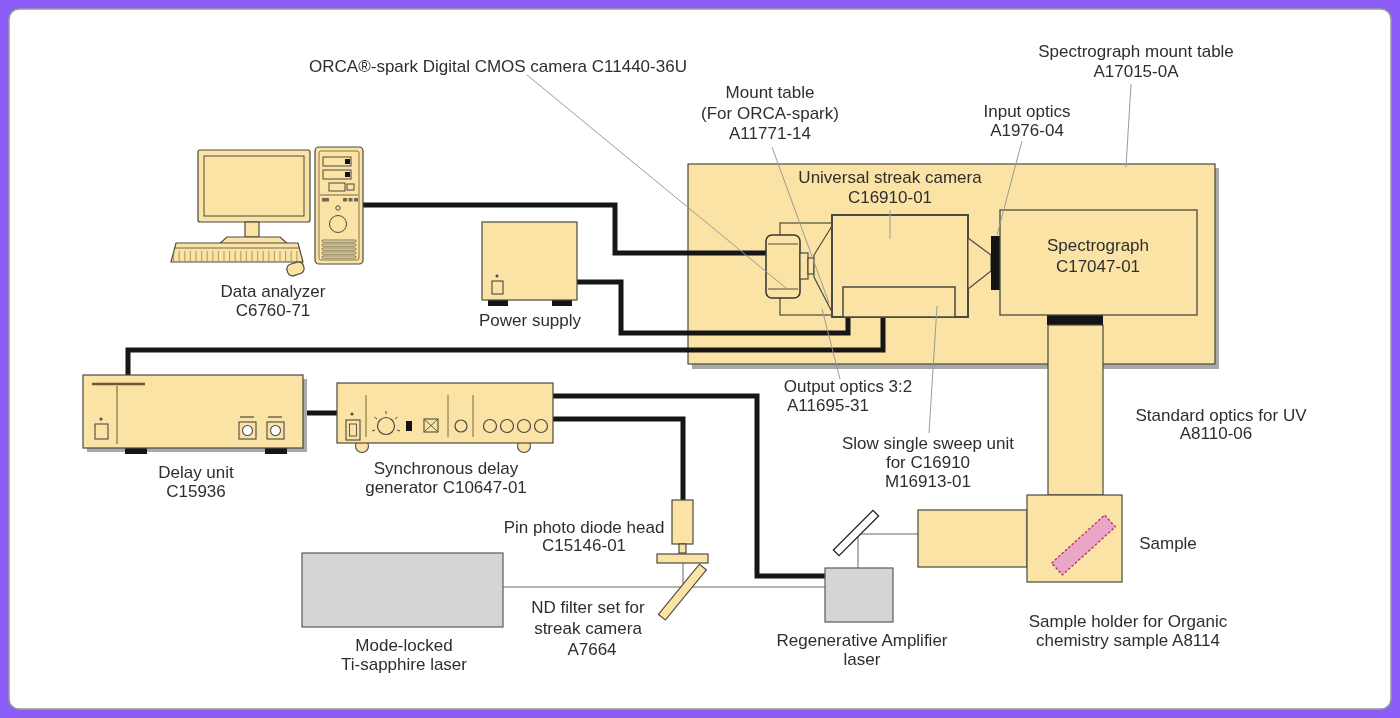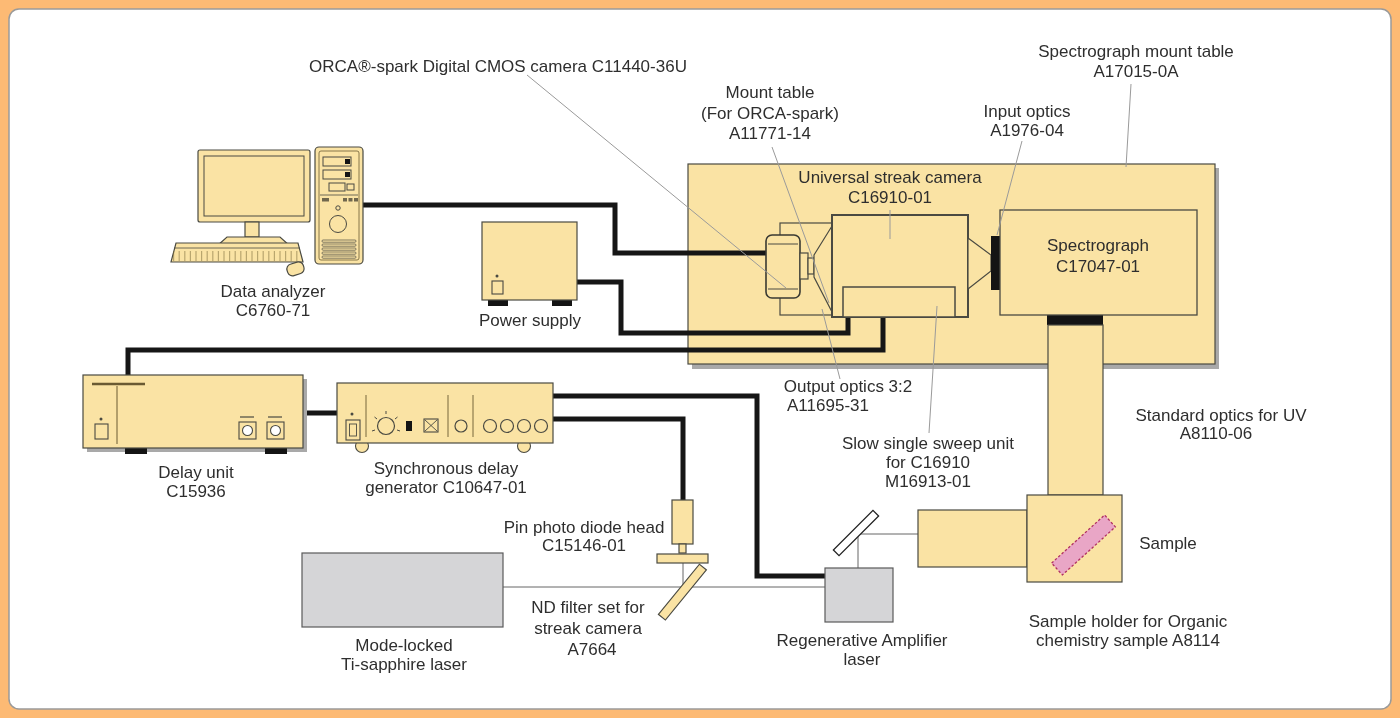--- a/index.html
+++ b/index.html
@@ -1,16 +1,16 @@
 <!DOCTYPE html>
 <html><head>
 <meta charset="utf-8">
 <style>
   html,body{margin:0;padding:0;background:#fff;}
-  .stage{position:relative;width:1400px;height:718px;background:#fdba74;
+  .stage{position:relative;width:1400px;height:718px;background:#8b5cf6;
          font-family:"Liberation Sans", sans-serif;}
   svg{display:block;}
   text{font-family:"Liberation Sans", sans-serif;fill:#2e2e2e;font-size:17px;}
   .lbl{text-anchor:middle;}
   .tan{fill:#FAE3A4;stroke:#4a4a42;stroke-width:1.2;}
   .gray{fill:#D5D5D7;stroke:#5a5a5a;stroke-width:1.2;}
   .cable{fill:none;stroke:#161616;stroke-width:5;stroke-linejoin:miter;}
   .thin{stroke:#666;stroke-width:1;fill:none;}
   .leader{stroke:#9a9a9a;stroke-width:1;fill:none;}
   .blackpart{fill:#141414;stroke:none;}

